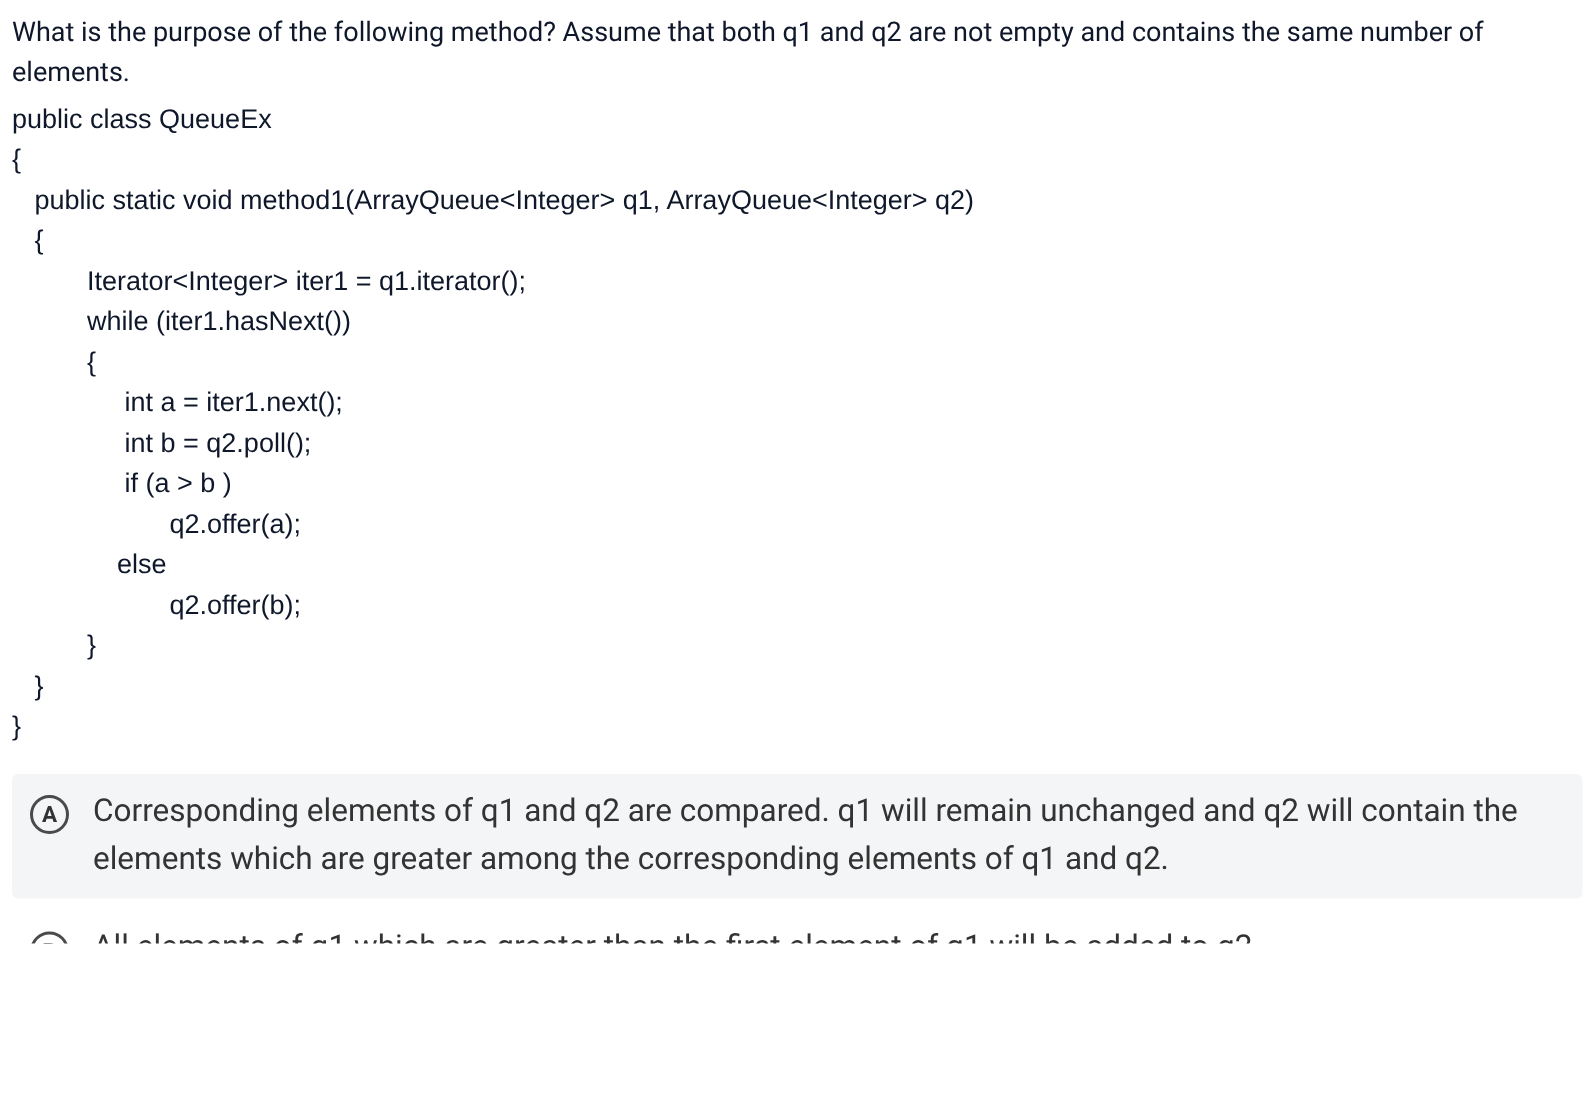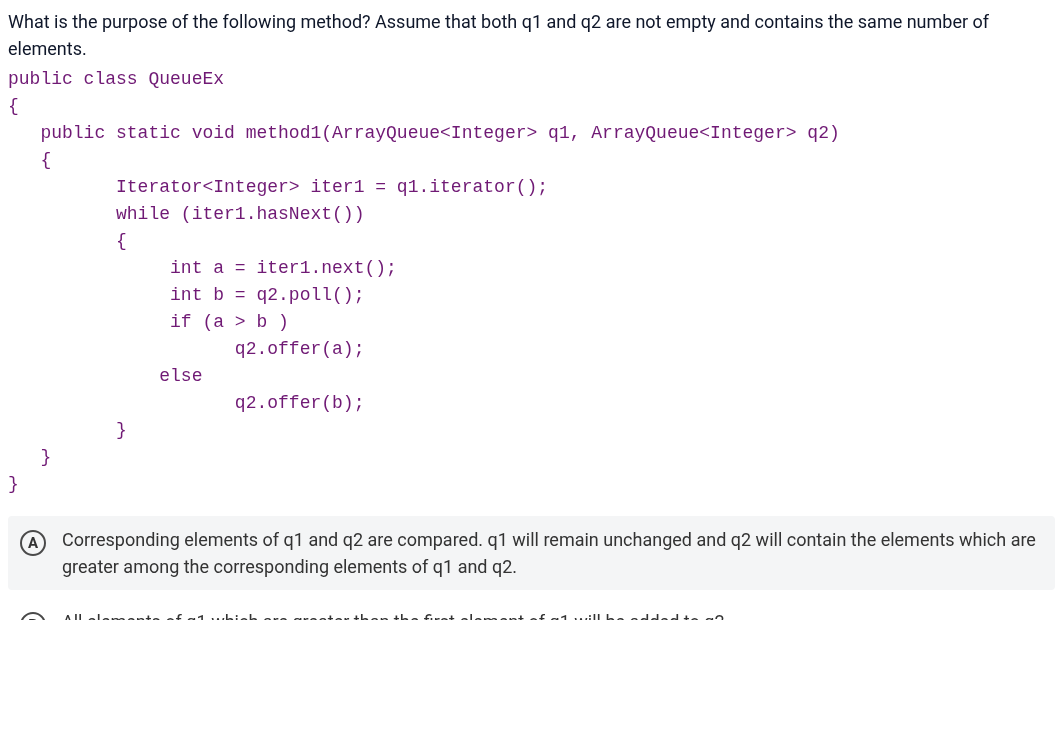--- a/index.html
+++ b/index.html
@@ -14,23 +14,23 @@
       width: 1063px;
       color: #333;
       font-size: 18px;
       line-height: 1.5;
     }
     .question-text {
       color: #0f172a;
       margin-bottom: 4px;
     }
     .code-block {
-      font-family: Liberation Mono, monospace;
+      font-family: Liberation Sans, sans-serif;
       white-space: pre;
-      color: #701a75;
+      color: #0f172a;
       margin-bottom: 18px;
       line-height: 1.5;
     }
     .answer-option {
       display: flex;
       align-items: flex-start;
       padding: 10px 12px;
       margin-bottom: 8px;
       border-radius: 4px;
     }
@@ -48,21 +48,21 @@
       justify-content: center;
       font-weight: 700;
       font-size: 15px;
       color: #333;
       margin-right: 16px;
       margin-top: 4px;
     }
     .option-text {
       flex: 1;
       color: #333;
-      font-size: 18px;
+      font-size: 21px;
       line-height: 1.5;
     }
     .cutoff {
       overflow: hidden;
       height: 22px;
     }
   </style>
 </head>
 <body>
 

